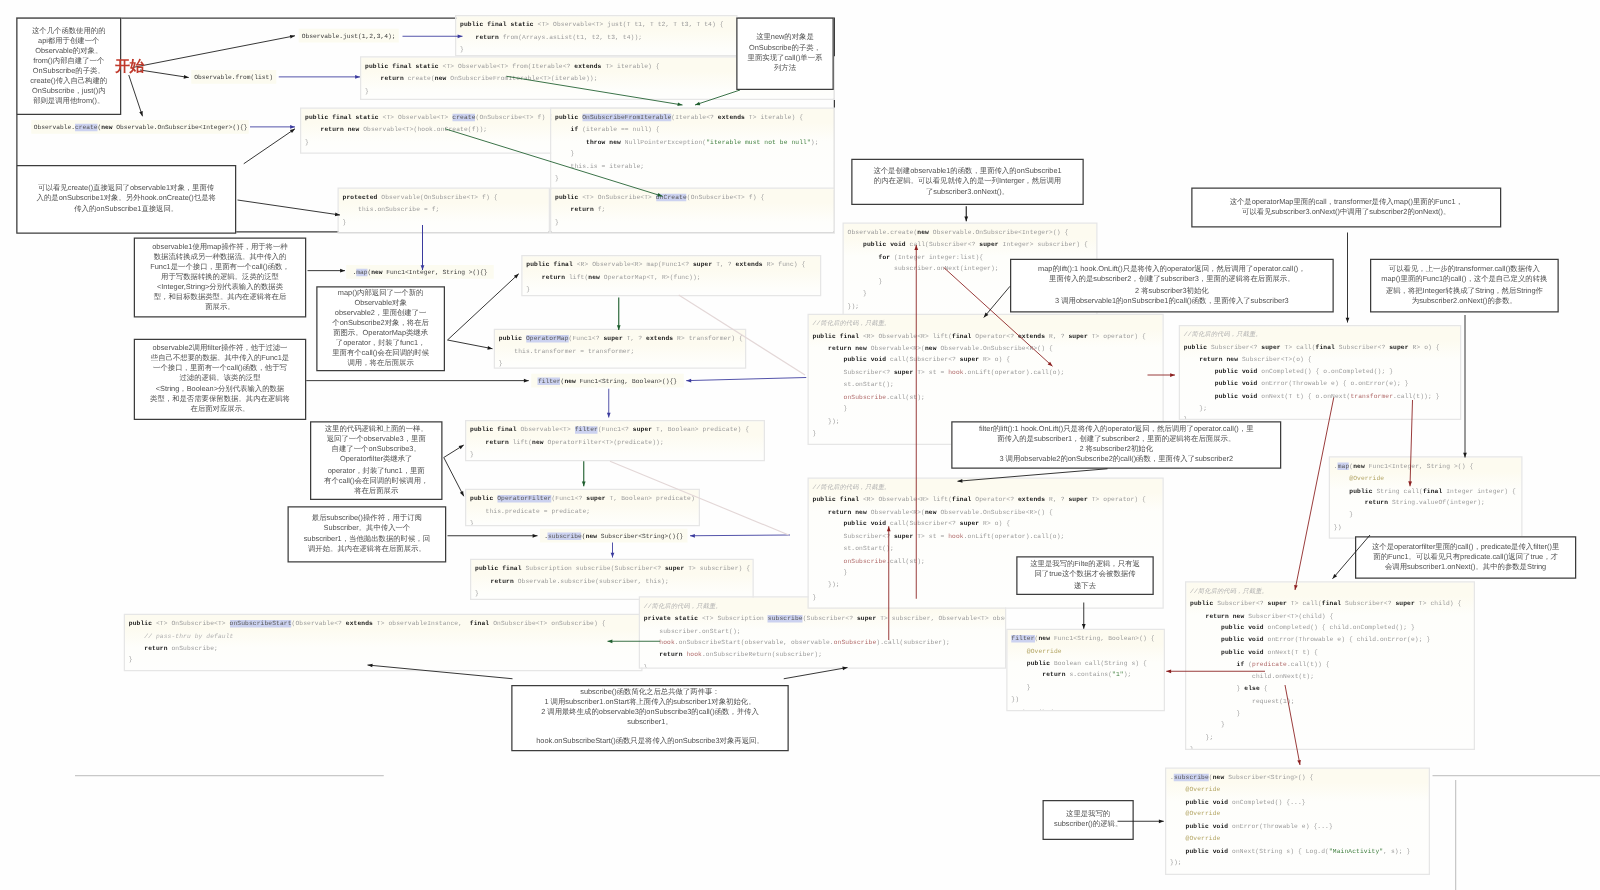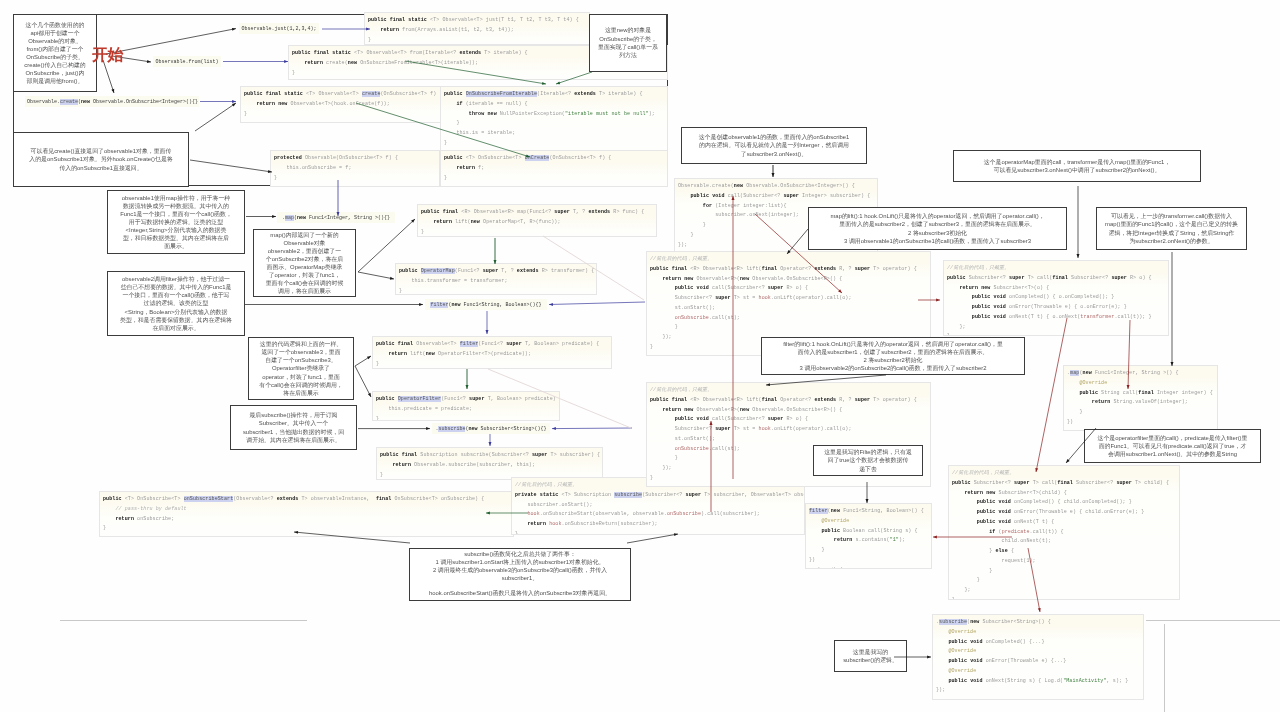--- a/index.html
+++ b/index.html
@@ -228,21 +228,21 @@
 <i class="a">    @Override</i>
     <b>public</b> <b>void</b> onCompleted() {...}
 <i class="a">    @Override</i>
     <b>public</b> <b>void</b> onError(Throwable e) {...}
 <i class="a">    @Override</i>
     <b>public</b> <b>void</b> onNext(String s) { Log.d(<i class="s">"MainActivity"</i>, s); }
 });</div>
 <div class="hline" style="left:60px;top:620px;width:247px;"></div>
 <div class="hline" style="left:1146px;top:620px;width:134px;"></div>
 <div class="vline" style="left:1164px;top:624px;height:88px;"></div>
-<div class="start" style="left:92px;top:47px;font-size:16px;line-height:1;letter-spacing:-0.5px;">开始</div>
+<div class="start" style="left:92px;top:47px;font-size:12px;line-height:1;letter-spacing:-0.5px;">开始</div>
 <svg class="ov" xmlns="http://www.w3.org/2000/svg">
 <line x1="106" y1="54" x2="236" y2="28.6" stroke="#1a1a1a" stroke-width="0.7"></line>
 <path d="M236.0,28.6 L232.4,30.8 L231.9,27.9 Z" fill="#1a1a1a"></path>
 <line x1="112" y1="56" x2="151" y2="62" stroke="#1a1a1a" stroke-width="0.7"></line>
 <path d="M151.0,62.0 L146.9,62.9 L147.3,59.9 Z" fill="#1a1a1a"></path>
 <line x1="103" y1="60" x2="114" y2="93" stroke="#1a1a1a" stroke-width="0.7"></line>
 <path d="M114.0,93.0 L111.4,89.7 L114.2,88.8 Z" fill="#1a1a1a"></path>
 <line x1="322" y1="29" x2="370" y2="29" stroke="#3b3b9e" stroke-width="0.7"></line>
 <path d="M370.0,29.0 L366.1,30.5 L366.1,27.5 Z" fill="#3b3b9e"></path>
 <line x1="223" y1="61.5" x2="288" y2="61.5" stroke="#3b3b9e" stroke-width="0.7"></line>

